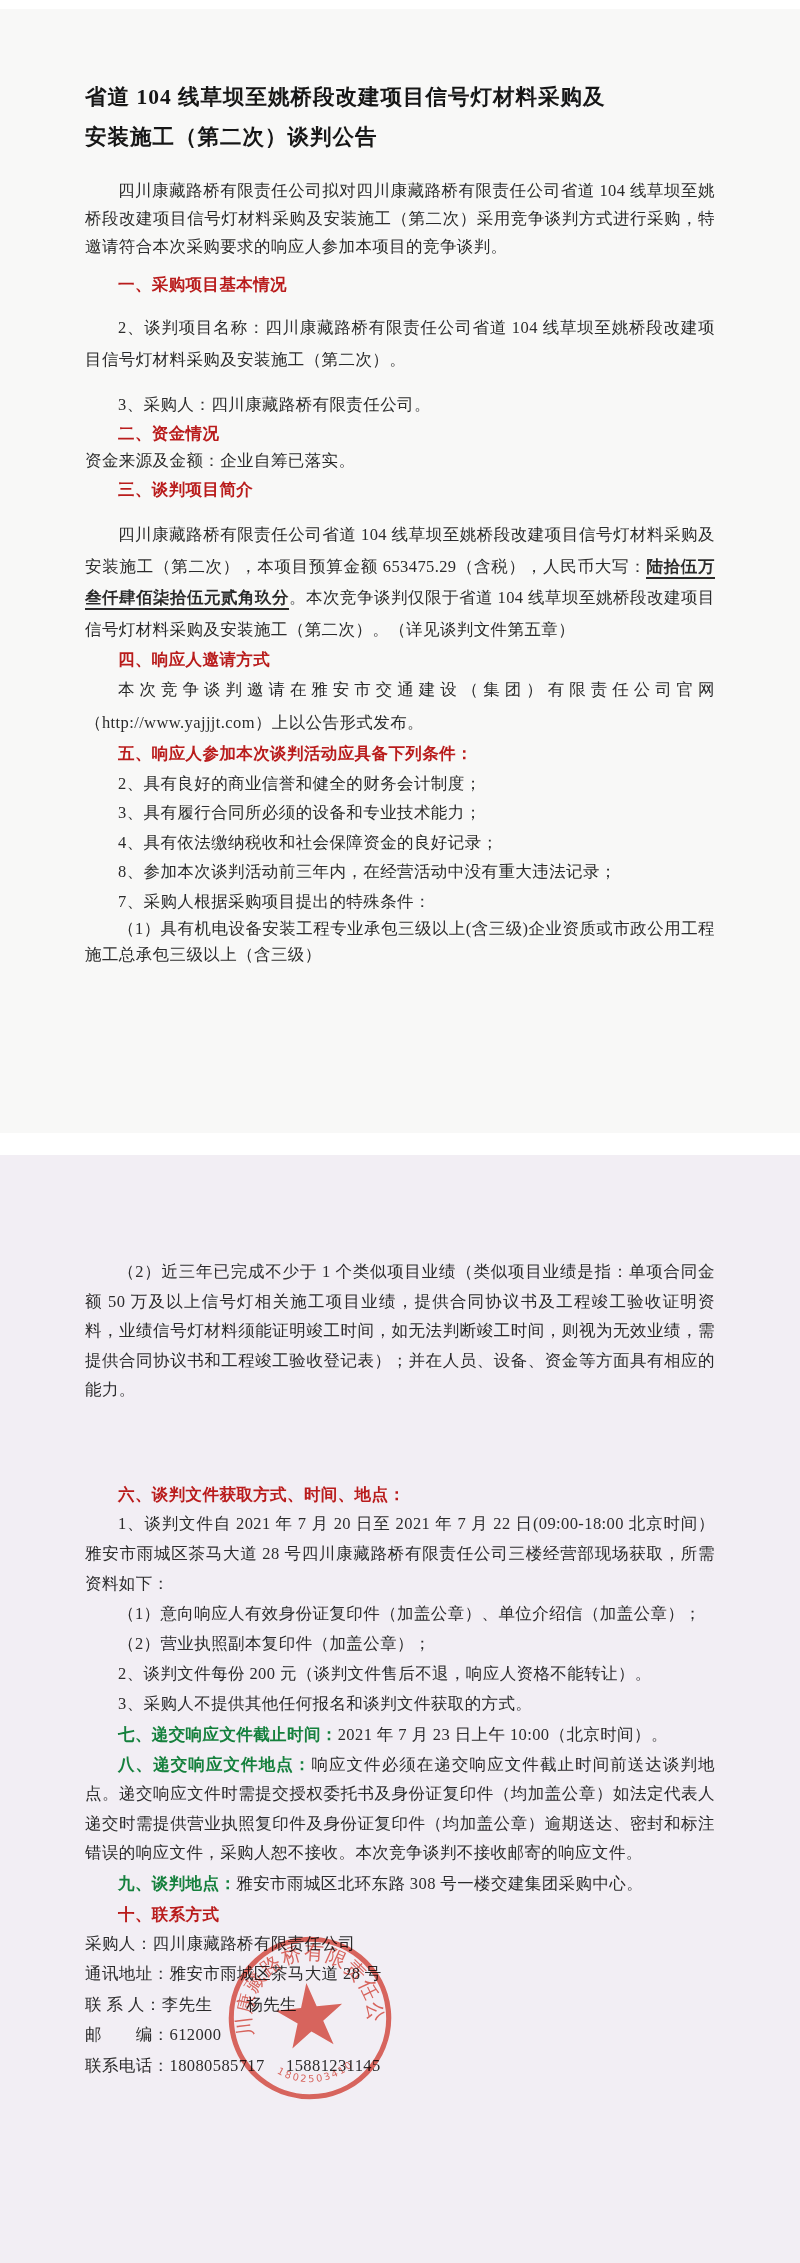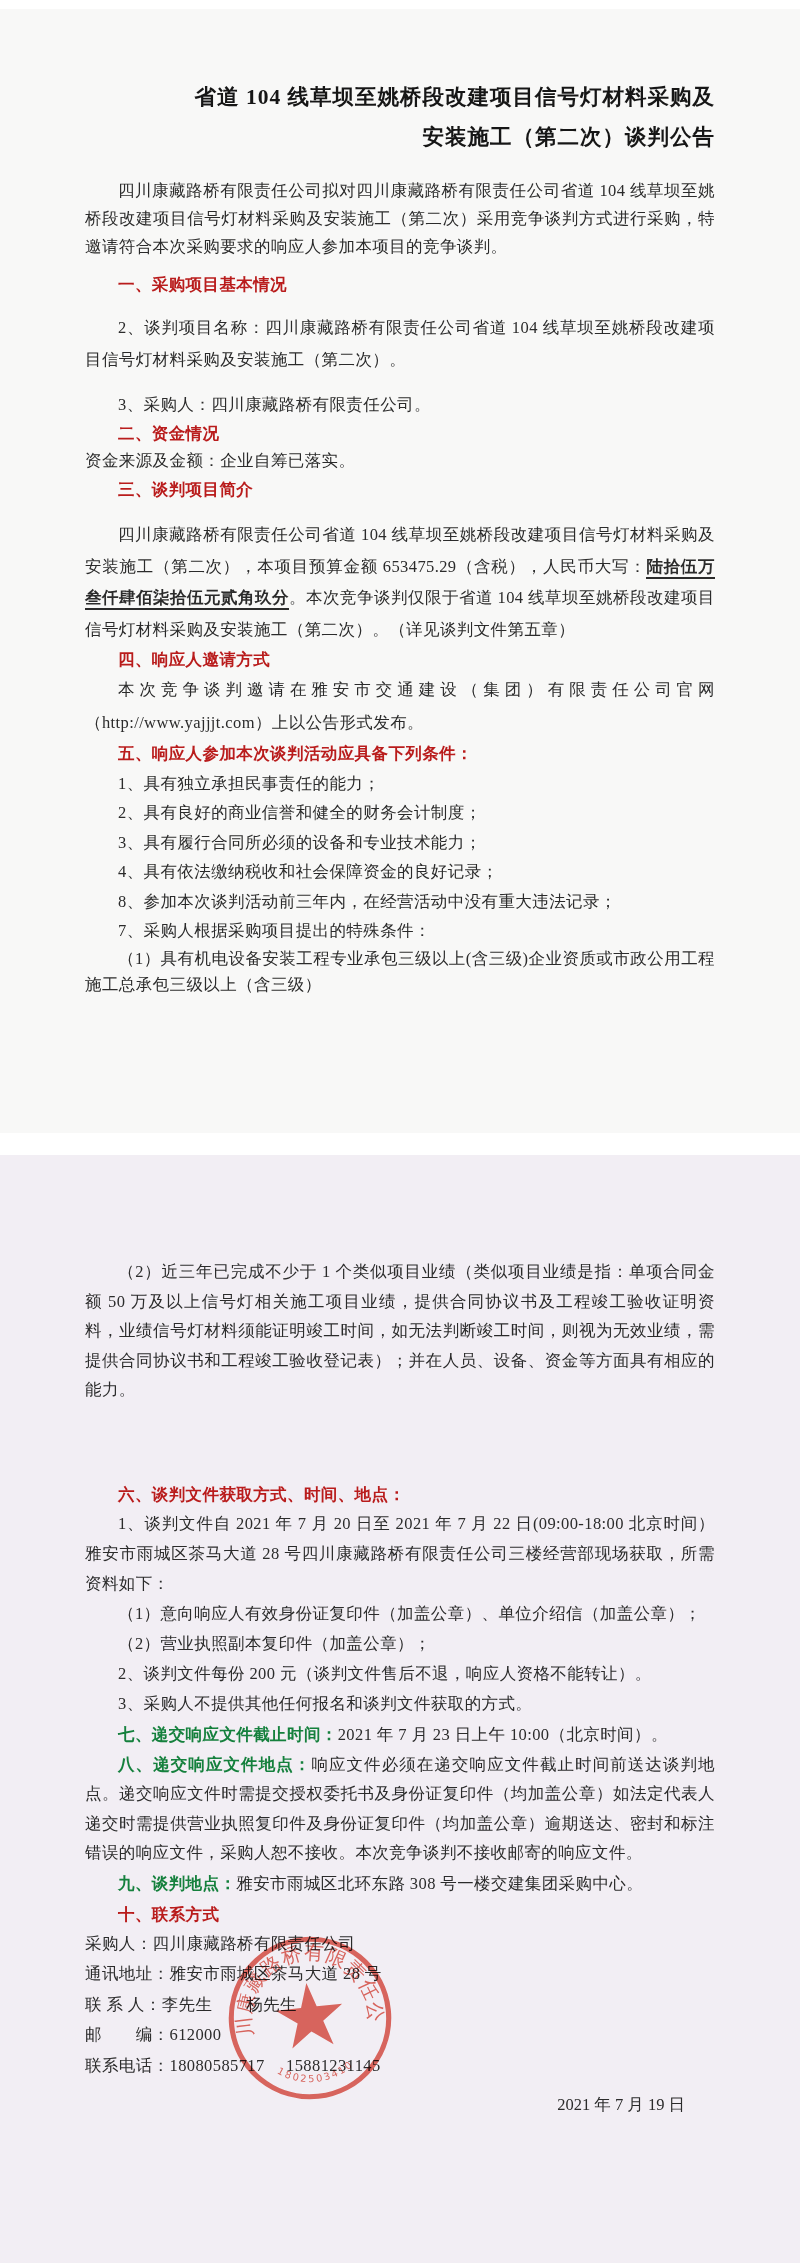--- a/index.html
+++ b/index.html
@@ -23,21 +23,21 @@
     background:#f8f8f7;
     padding:68px 85px 0 85px;
   }
   .page-2{
     height:1124px;
     margin-top:22px;
     background:#f2eef4;
     padding:102px 85px 12px 85px;
   }
   .doc-title{
-    text-align:right;
+    text-align:left;
     font-weight:900;
     font-size:21.5px;
     line-height:40px;
     color:#161616;
     letter-spacing:1px;
   }
   p{margin:0;}
   .body-text{
     font-size:16.5px;
     line-height:28px;
@@ -114,21 +114,20 @@
     <p class="body-text indent heading">二、资金情况</p>
     <p class="body-text">资金来源及金额：企业自筹已落实。</p>
 
     <p class="body-text indent heading">三、谈判项目简介</p>
     <p class="body-text indent lh31 mt4"><span>四川康藏路桥有限责任公司省道 104 线草坝至姚桥段改建项目信号灯材料采购及安装施工（第二次），本项目预算金额 653475.29（含税），人民币大写：</span><span class="amount-capital">陆拾伍万叁仟肆佰柒拾伍元贰角玖分</span><span>。本次竞争谈判仅限于省道 104 线草坝至姚桥段改建项目信号灯材料采购及安装施工（第二次）。（详见谈判文件第五章）</span></p>
 
     <p class="body-text indent heading">四、响应人邀请方式</p>
     <p class="body-text indent lh33">本次竞争谈判邀请在雅安市交通建设（集团）有限责任公司官网（http://www.yajjjt.com）上以公告形式发布。</p>
 
     <p class="body-text indent heading lh29">五、响应人参加本次谈判活动应具备下列条件：</p>
-    <p class="body-text indent lh29">1、具有独立承担民事责任的能力；</p>
     <p class="body-text indent lh29">2、具有良好的商业信誉和健全的财务会计制度；</p>
     <p class="body-text indent lh29">3、具有履行合同所必须的设备和专业技术能力；</p>
     <p class="body-text indent lh29">4、具有依法缴纳税收和社会保障资金的良好记录；</p>
     <p class="body-text indent lh29">8、参加本次谈判活动前三年内，在经营活动中没有重大违法记录；</p>
     <p class="body-text indent lh29">7、采购人根据采购项目提出的特殊条件：</p>
     <p class="body-text indent lh26">（1）具有机电设备安装工程专业承包三级以上(含三级)企业资质或市政公用工程施工总承包三级以上（含三级）</p>
   </div>
 
   <div class="page page-2">
     <p class="body-text indent lh29">（2）近三年已完成不少于 1 个类似项目业绩（类似项目业绩是指：单项合同金额 50 万及以上信号灯相关施工项目业绩，提供合同协议书及工程竣工验收证明资料，业绩信号灯材料须能证明竣工时间，如无法判断竣工时间，则视为无效业绩，需提供合同协议书和工程竣工验收登记表）；并在人员、设备、资金等方面具有相应的能力。</p>
@@ -147,21 +146,20 @@
     <p class="body-text indent lh30"><span class="inline-heading">九、谈判地点：</span><span>雅安市雨城区北环东路 308 号一楼交建集团采购中心。</span></p>
 
     <p class="body-text indent heading lh30">十、联系方式</p>
 
     <p class="contact-row"><span>采购人：</span><span>四川康藏路桥有限责任公司</span></p>
     <p class="contact-row"><span>通讯地址：</span><span>雅安市雨城区茶马大道 28 号</span></p>
     <p class="contact-row"><span>联 系 人：</span><span>李先生　　杨先生</span></p>
     <p class="contact-row"><span>邮　　编：</span><span>612000</span></p>
     <p class="contact-row"><span>联系电话：</span><span>18080585717　 15881231145</span></p>
 
-    <p class="date-line">2021 年 7 月 19 日</p>
 
     <svg class="seal" viewBox="0 0 170 170" aria-hidden="true">
       <circle cx="85" cy="85" r="76" fill="none" stroke="#dd4a3e" stroke-width="5"></circle>
       <polygon fill="#dd4a3e" points="85,51 92.6,74.5 117.3,74.5 97.4,89 105,112.5 85,98 65,112.5 72.6,89 52.7,74.5 77.4,74.5"></polygon>
       <defs>
         <path id="sealTopArc" d="M 29.9 99.8 A 57 57 0 1 1 140.1 99.8" fill="none"></path>
         <path id="sealBottomArc" d="M 45.1 132.5 A 62 62 0 0 0 124.9 132.5" fill="none"></path>
       </defs>
       <text font-size="19" font-family="Liberation Serif, DejaVu Serif, serif" fill="#dd4a3e" letter-spacing="1">
         <textPath href="#sealTopArc" startOffset="50%" text-anchor="middle">四川康藏路桥有限责任公司</textPath>

